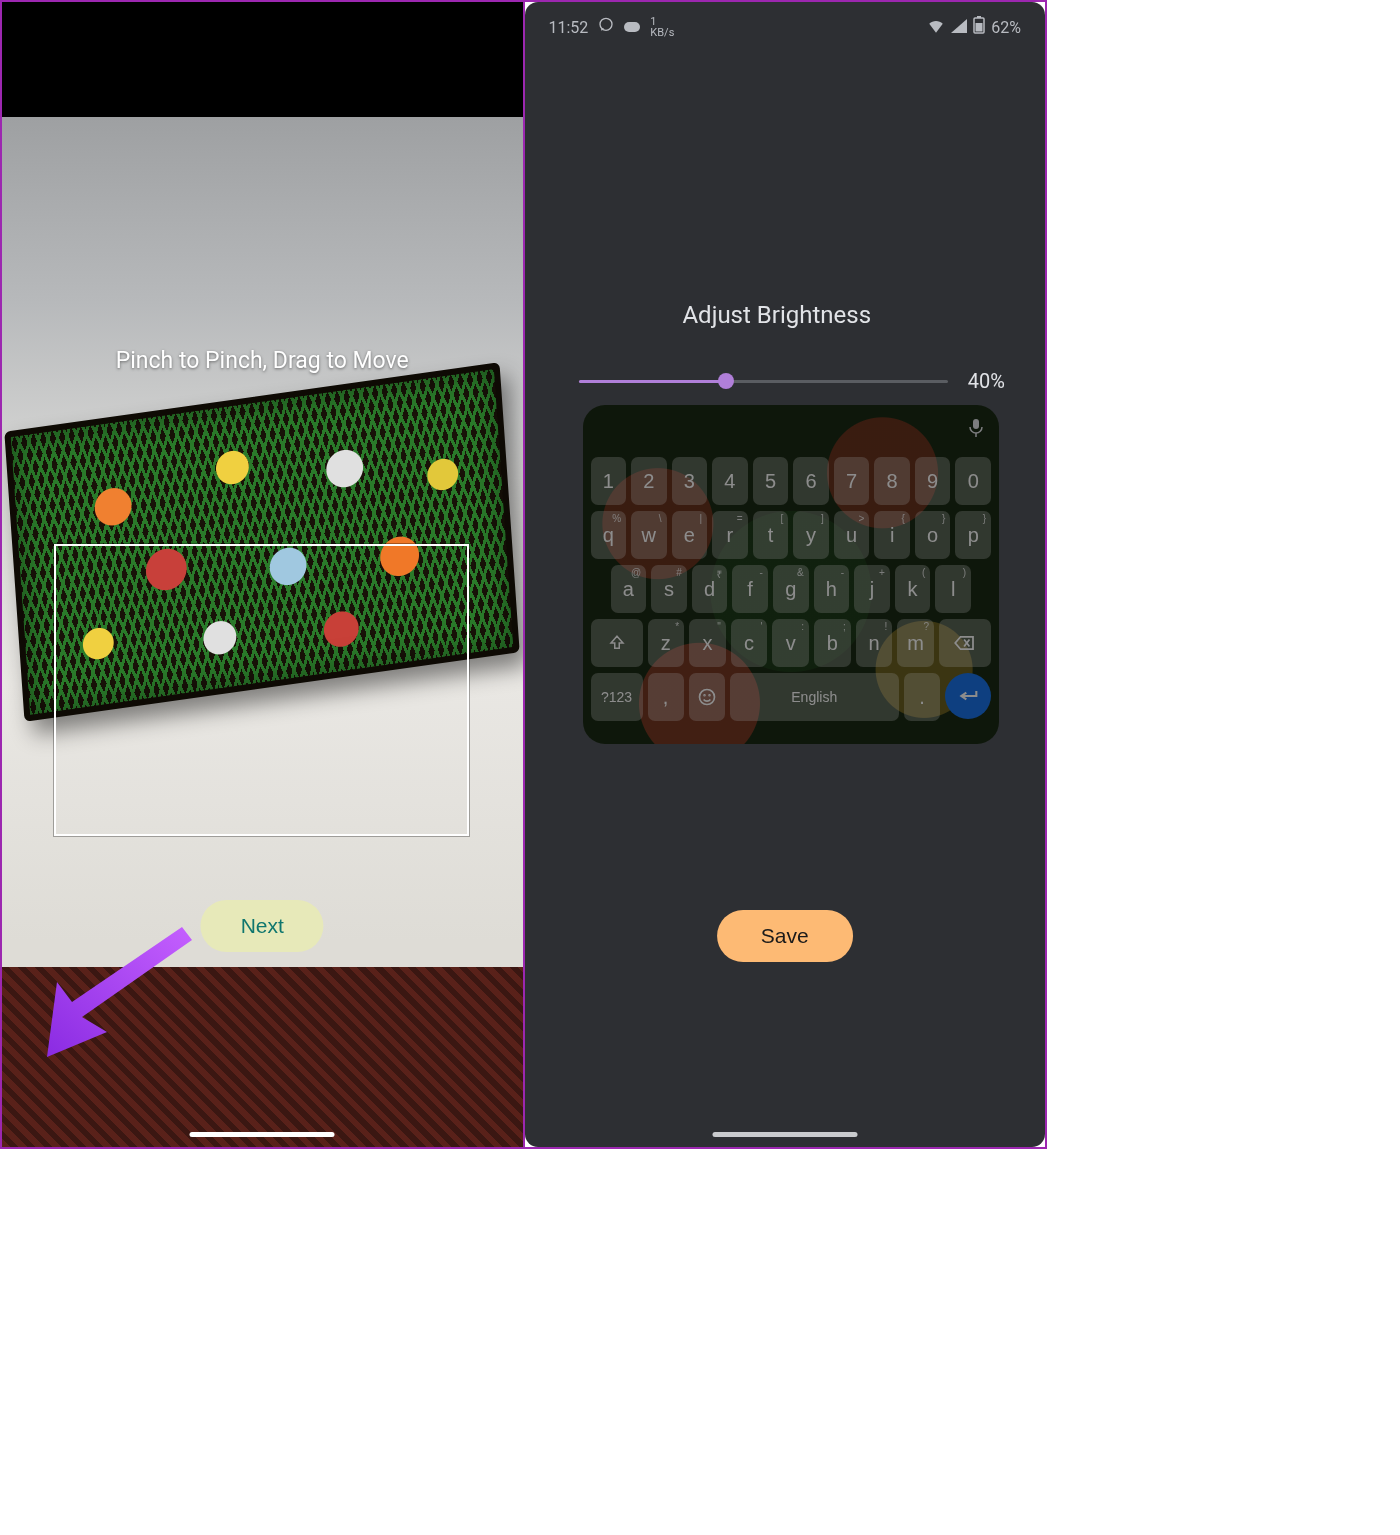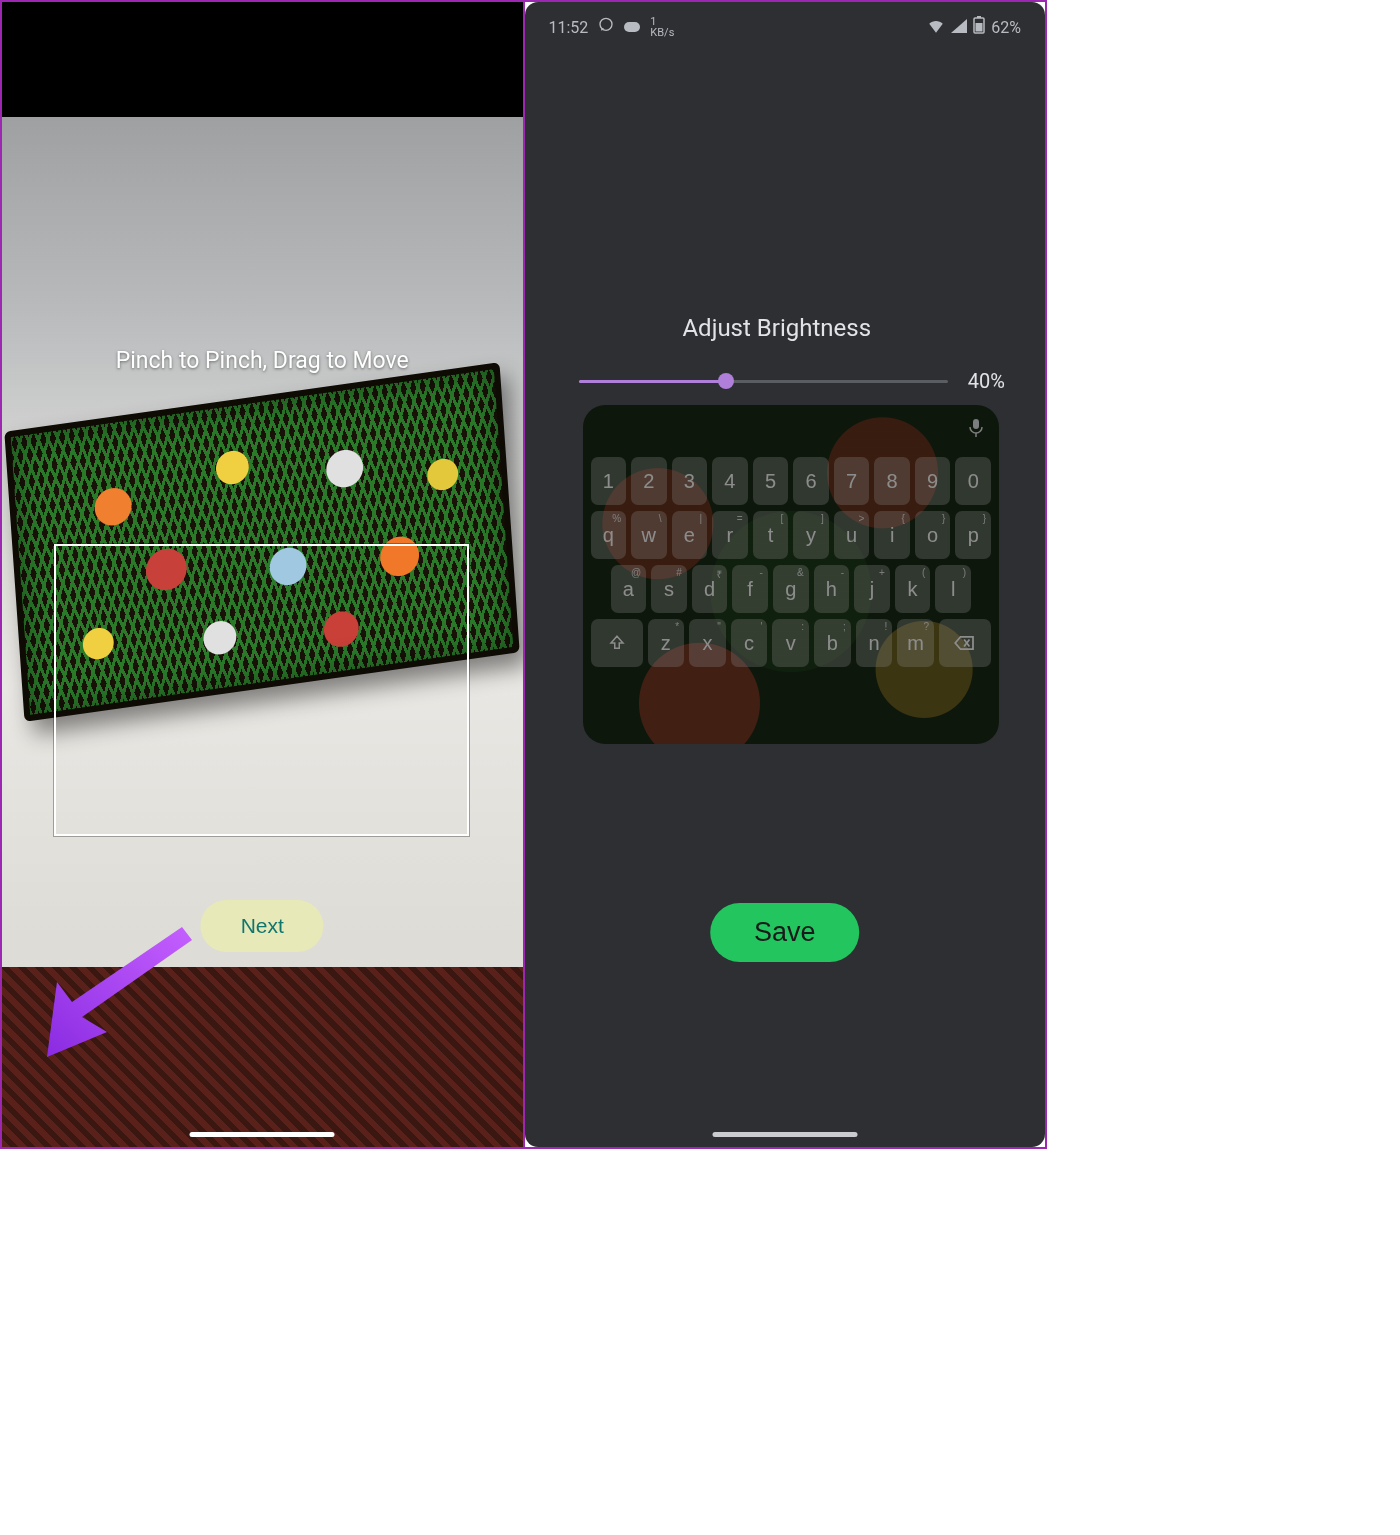--- a/index.html
+++ b/index.html
@@ -118,21 +118,20 @@
   }
   .status-left { display: flex; align-items: center; gap: 10px; }
   .status-right { display: flex; align-items: center; gap: 6px; }
   .net-speed { font-size: 11px; line-height: 1; }
   .title-r {
     position: absolute;
     top: 299px; left: 0; right: 16px;
     text-align: center;
     color: #e1e3e7;
     font-size: 24px;
-    margin-top: 13px;
   }
   .slider-row {
     position: absolute;
     top: 367px; left: 54px; right: 40px;
     display: flex; align-items: center; gap: 20px;
   }
   .slider-track {
     position: relative; flex: 1; height: 3px;
     background: #5a5d62; border-radius: 2px;
   }
@@ -196,23 +195,23 @@
     flex: 0 0 46px;
     background: #1a73e8;
     border-radius: 50%;
     height: 46px;
     font-size: 22px;
   }
   .save-btn {
     position: absolute;
     bottom: 185px; left: 50%;
     transform: translateX(-50%);
-    background: #22c55e;
+    background: #fdba74;
     color: #1a1a1a;
-    font-size: 27px;
+    font-size: 21px;
     padding: 14px 44px;
     border-radius: 30px;
     border: none;
     cursor: pointer;
   }
   .gesture-bar-r {
     position: absolute;
     bottom: 10px; left: 50%;
     transform: translateX(-50%);
     width: 145px; height: 5px;
@@ -427,20 +426,40 @@
               <span class="sup">?</span>
             </button>
           <button class="key bksp">
             <svg width="22" height="16" viewBox="0 0 24 18" fill="none" stroke="#fff" stroke-width="2">
                 <path d="M7 2h14v14H7L1 9z"></path>
                 <line x1="11" y1="5" x2="17" y2="13"></line>
                 <line x1="17" y1="5" x2="11" y2="13"></line>
               </svg>
           </button>
         </div>
+        <div class="kbd-row">
+          <button class="key sym">?123</button>
+          <button class="key narrow">,</button>
+          <button class="key narrow">
+            <svg width="20" height="20" viewBox="0 0 24 24" fill="none" stroke="#fff" stroke-width="2">
+                <circle cx="12" cy="12" r="9"></circle>
+                <circle cx="9" cy="10" r="0.5" fill="#fff"></circle>
+                <circle cx="15" cy="10" r="0.5" fill="#fff"></circle>
+                <path d="M8 15c1 1.5 2.5 2 4 2s3-.5 4-2"></path>
+              </svg>
+          </button>
+          <button class="key space">English</button>
+          <button class="key narrow">.</button>
+          <button class="key enter">
+            <svg width="20" height="14" viewBox="0 0 24 16" fill="none" stroke="#fff" stroke-width="2.5">
+                <path d="M22 2v6H6"></path>
+                <path d="M10 4L4 8l6 4"></path>
+              </svg>
+          </button>
+        </div>
       </div>
     </div>
 
     <button class="save-btn">Save</button>
     <div class="gesture-bar-r"></div>
   </div>
 
 </div>
 
 </body></html>

